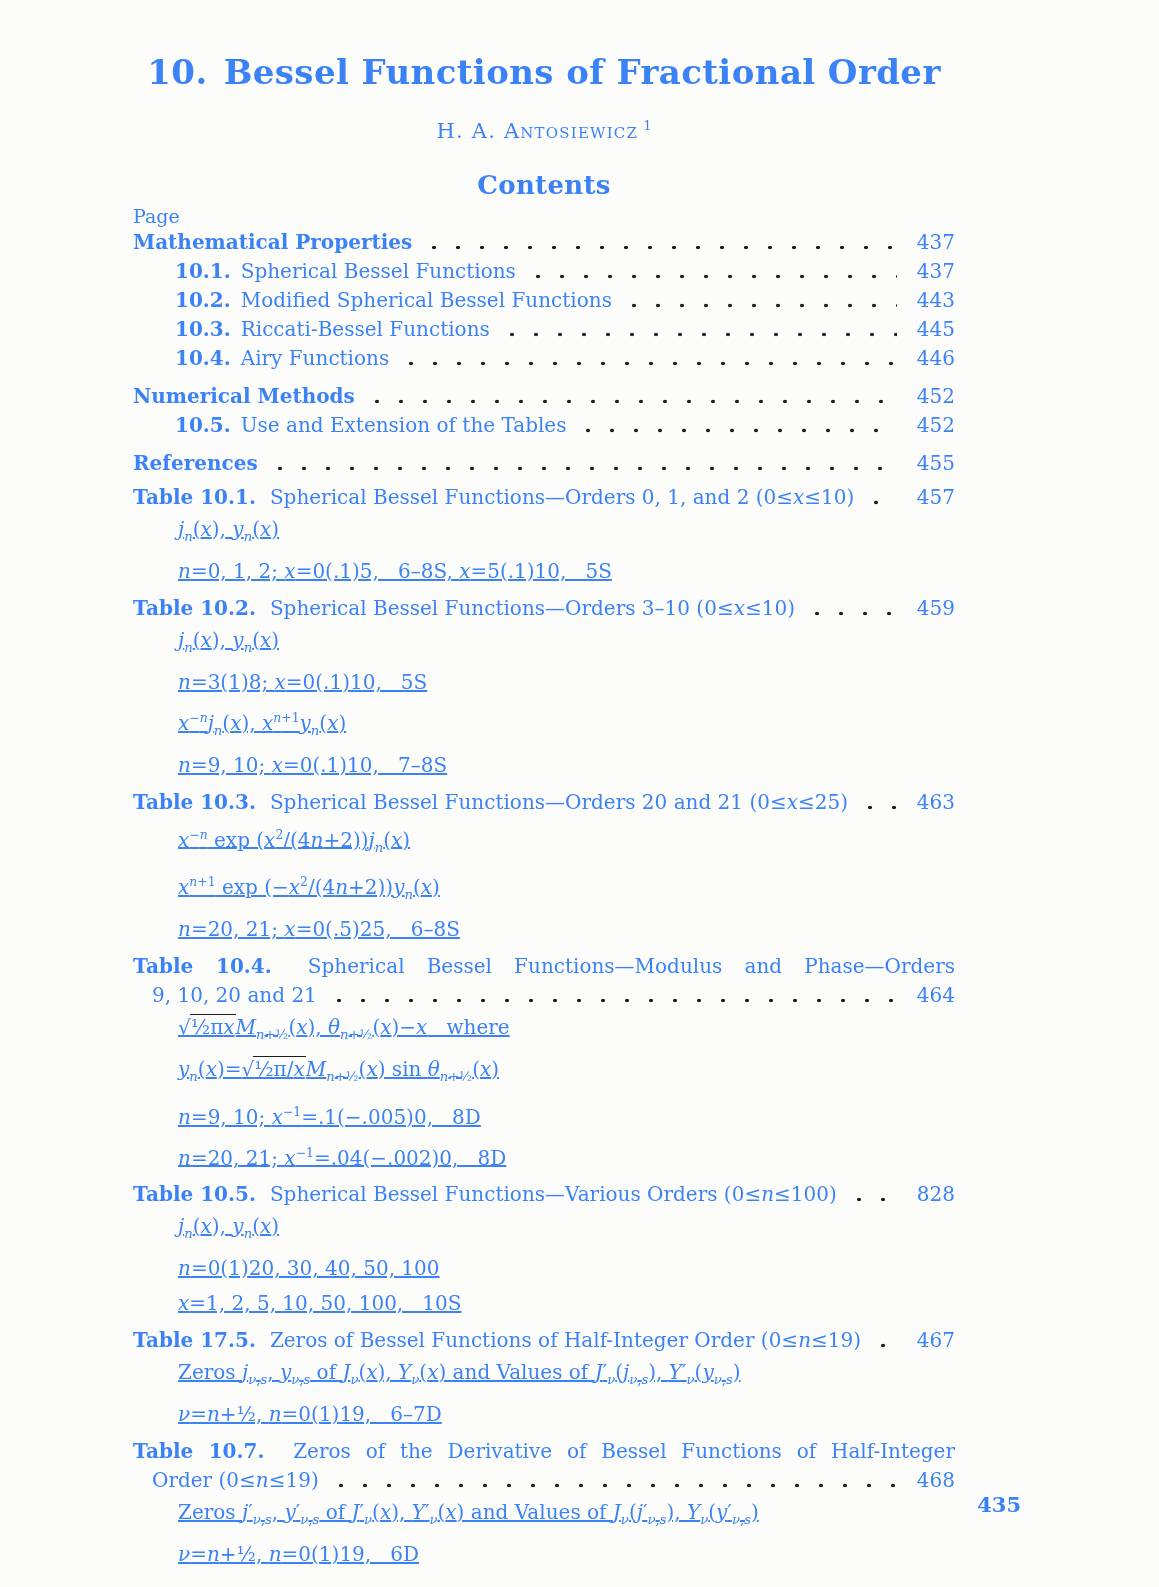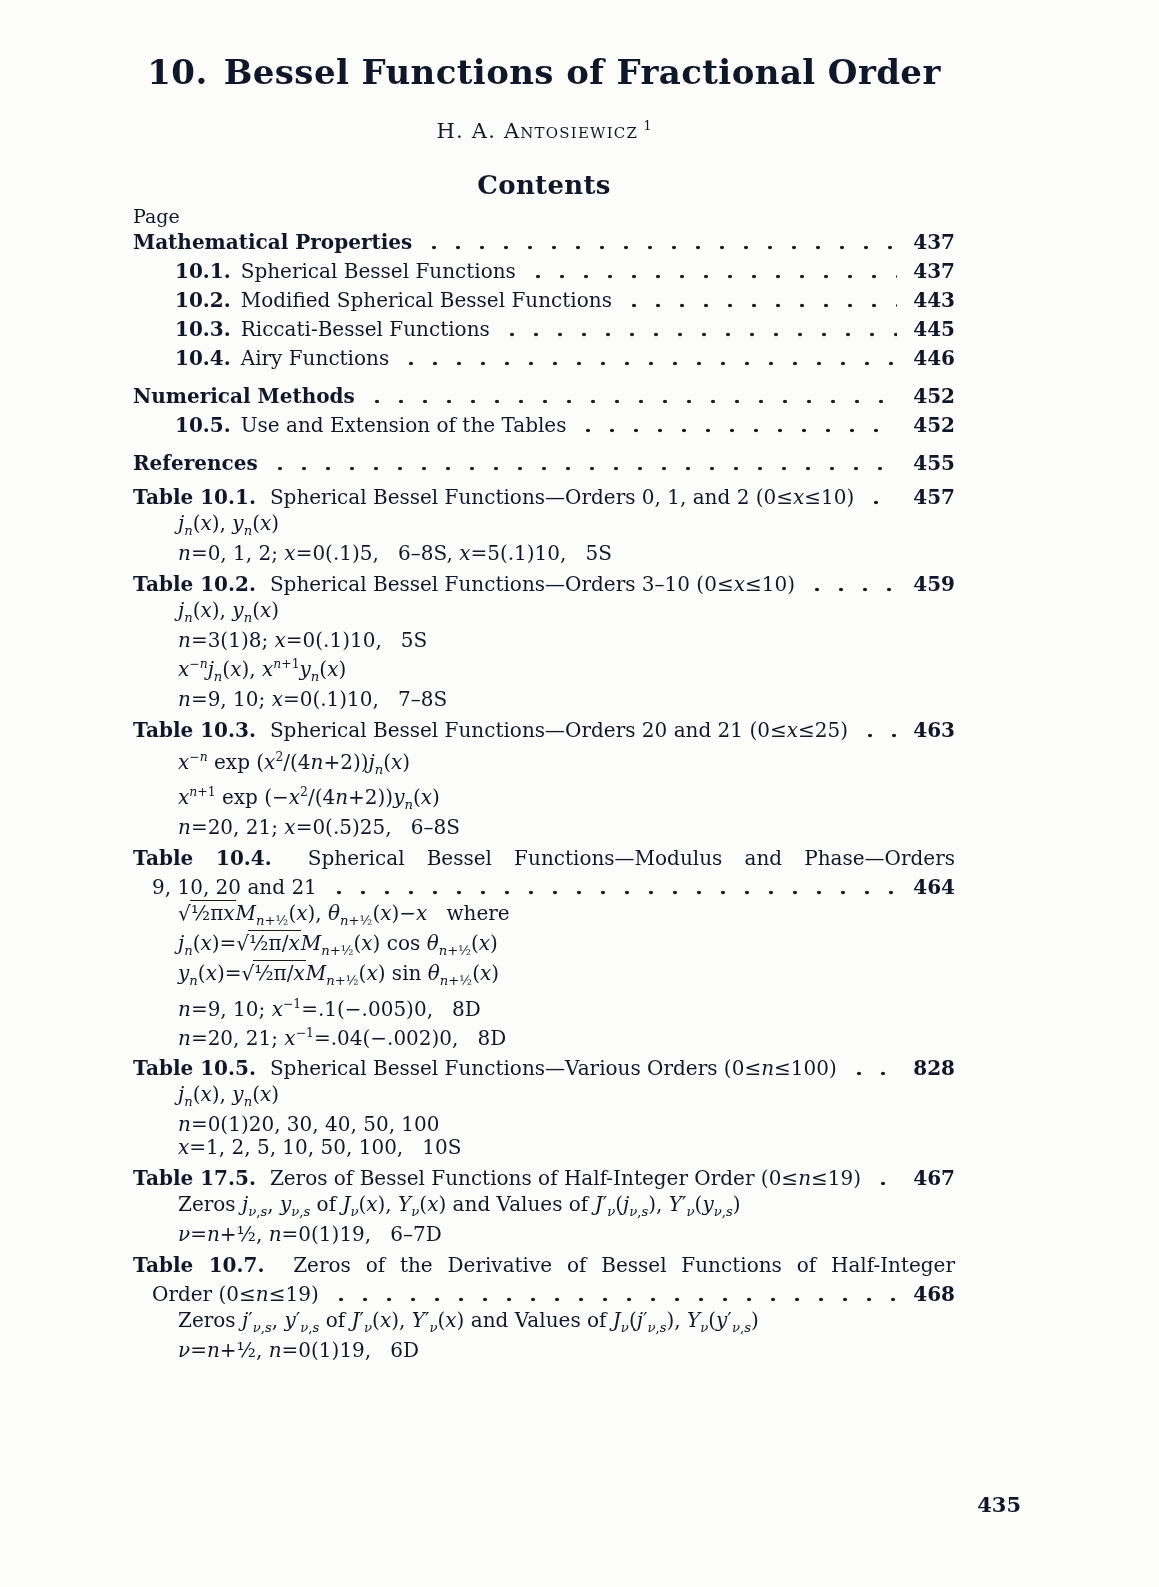--- a/index.html
+++ b/index.html
@@ -1,21 +1,21 @@
 <!DOCTYPE html>
 <html><head>
 <meta charset="utf-8">
 <style>
   html, body { margin: 0; padding: 0; background: #fbfbfa; }
   .page {
     position: relative;
     width: 1159px;
     height: 1587px;
     background: #fcfcfb;
-    color: #0f172a;
+    color: #3b82f6;
     font-family: "DejaVu Serif", "Liberation Serif", serif;
     box-sizing: border-box;
     padding: 38px 204px 0 133px;
     overflow: hidden;
   }
   .chapter-title {
     text-align: center;
     font-size: 34px;
     line-height: 44px;
     font-weight: bold;
@@ -42,35 +42,35 @@
     letter-spacing: 0.3px;
   }
   .page-col-label {
     text-align: left;
     font-size: 19px;
     line-height: 24px;
     margin-top: 2px;
     padding-right: 2px;
   }
   .row { display: flex; align-items: baseline; line-height: 29px; font-size: 20px; }
-  .row .pg { flex: none; width: 48px; text-align: right; font-weight: bold; }
+  .row .pg { flex: none; width: 48px; text-align: right; }
   .fill {
     flex: 1 1 auto;
     align-self: stretch;
     margin: 0 10px 0 10px;
     background-image: radial-gradient(circle at 50% 50%, #1c1c1c 1.6px, rgba(0,0,0,0) 2.1px);
     background-size: 24px 5px;
     background-repeat: repeat-x;
     background-position: left calc(100% - 7px);
   }
   .b { font-weight: bold; }
   .num { margin-right: 10px; white-space: nowrap; }
   .tnum { margin-right: 14px; white-space: nowrap; }
   .sub { padding-left: 42px; }
-  .detail { padding-left: 45px; line-height: 23px; font-size: 20px; }
+  .detail { padding-left: 45px; line-height: 35px; font-size: 20px; text-decoration: underline; }
   .cont { padding-left: 19px; justify-content: space-between; }
   .just { text-align: justify; text-align-last: justify; line-height: 29px; font-size: 20px; }
   .gsp { margin-top: 9px; }
   .tbl { margin-top: 5px; }
   sup { font-size: 62%; }
   sub { font-size: 66%; }
   .ovl { border-top: 1.4px solid #1c1c1c; padding: 0 1px; }
   .rad { margin-right: -1px; }
   .folio {
     position: absolute;
@@ -182,21 +182,20 @@
     <div class="just">
       <span class="b tnum">Table 10.4.</span>
       <span>Spherical Bessel Functions—Modulus and Phase—Orders</span>
     </div>
     <div class="row cont">
       <span>9, 10, 20 and 21</span>
       <span class="fill"></span>
       <span class="pg">464</span>
     </div>
     <div class="detail"><span class="rad">√</span><span class="ovl">½π<i>x</i></span><i>M</i><sub><i>n</i>+½</sub>(<i>x</i>), <i>θ</i><sub><i>n</i>+½</sub>(<i>x</i>)−<i>x</i>&nbsp;&nbsp; where</div>
-    <div class="detail"><i>j</i><sub><i>n</i></sub>(<i>x</i>)=<span class="rad">√</span><span class="ovl">½π/<i>x</i></span><i>M</i><sub><i>n</i>+½</sub>(<i>x</i>) cos <i>θ</i><sub><i>n</i>+½</sub>(<i>x</i>)</div>
     <div class="detail"><i>y</i><sub><i>n</i></sub>(<i>x</i>)=<span class="rad">√</span><span class="ovl">½π/<i>x</i></span><i>M</i><sub><i>n</i>+½</sub>(<i>x</i>) sin <i>θ</i><sub><i>n</i>+½</sub>(<i>x</i>)</div>
     <div class="detail"><i>n</i>=9, 10; <i>x</i><sup>−1</sup>=.1(−.005)0,&nbsp;&nbsp; 8D</div>
     <div class="detail"><i>n</i>=20, 21; <i>x</i><sup>−1</sup>=.04(−.002)0,&nbsp;&nbsp; 8D</div>
   </div>
 
   <div class="tbl">
     <div class="row">
       <span class="b tnum">Table 10.5.</span>
       <span>Spherical Bessel Functions—Various Orders (0≤<i>n</i>≤100)</span>
       <span class="fill"></span>

